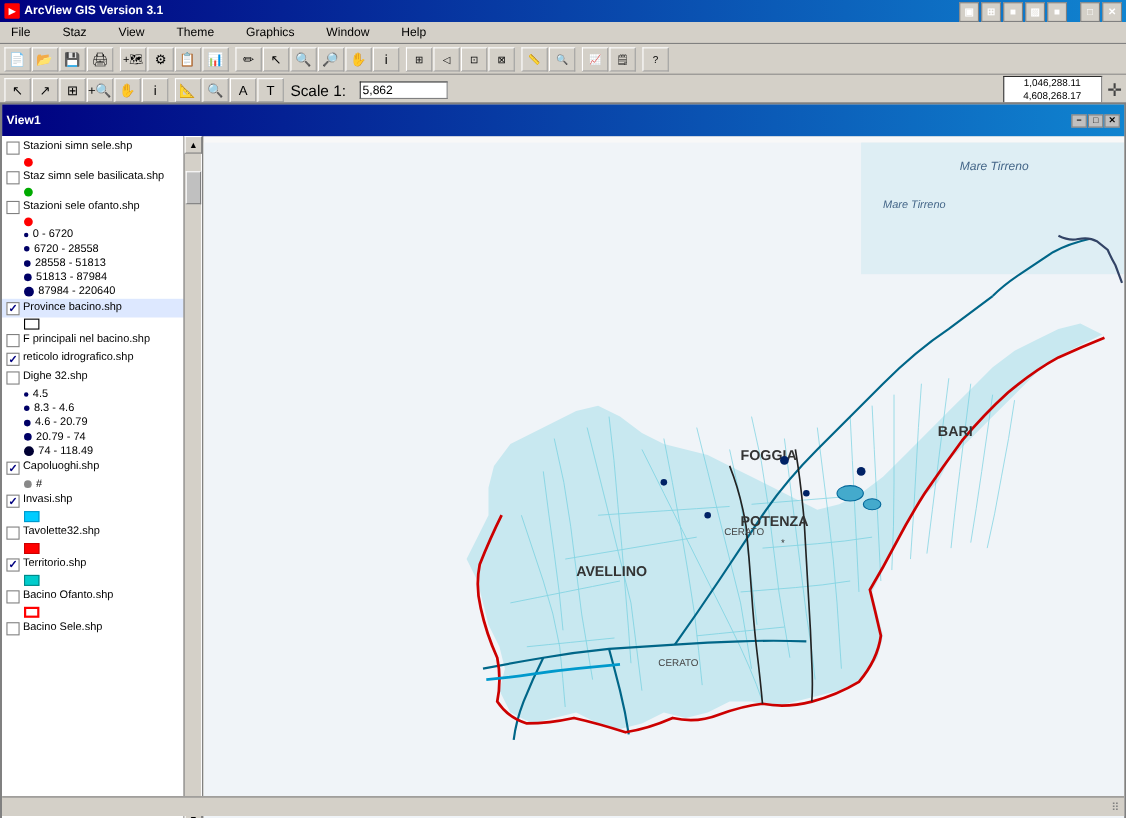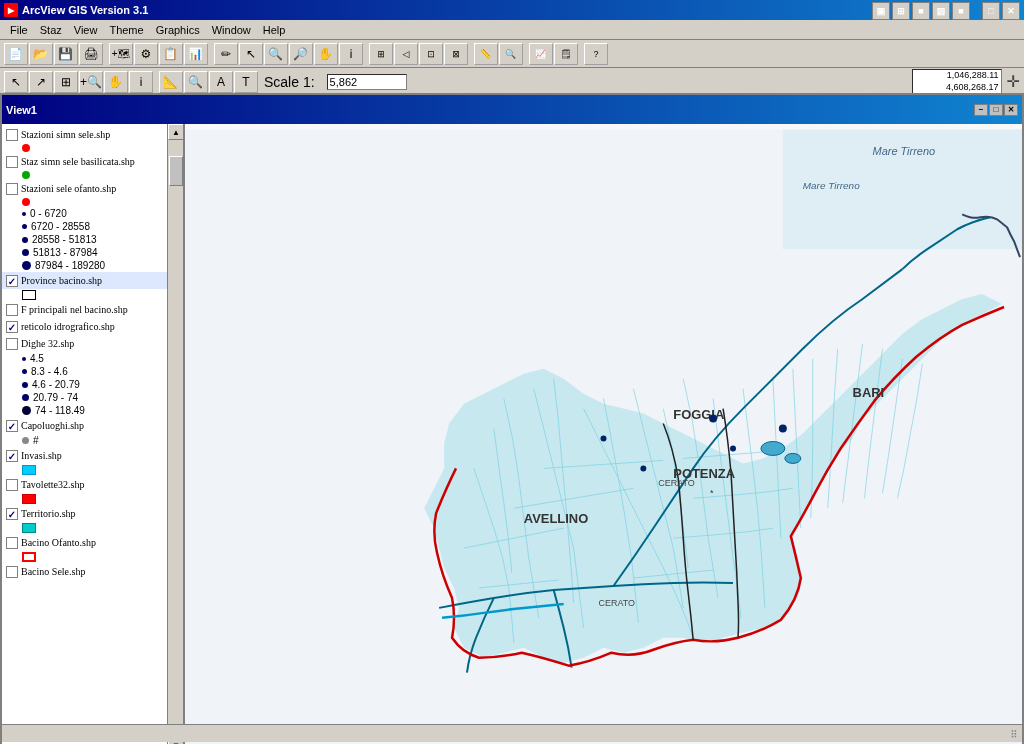--- a/index.html
+++ b/index.html
@@ -20,20 +20,21 @@
 
     
     .menu-bar {
       height: 20px;
       background: #d4d0c8;
       display: flex;
       align-items: center;
       padding: 0 4px;
       border-bottom: 1px solid #808080;
       font-size: 11px;
+      gap: 17px;
     }
     .menu-item { padding: 2px 6px; cursor: pointer; }
 
     
     .toolbar-row {
       height: 28px;
       background: #d4d0c8;
       display: flex;
       align-items: center;
       padding: 2px 4px;
@@ -52,21 +53,21 @@
     .tb-sep { width: 4px; }
     .scale-input {
       width: 80px; height: 16px;
       border: 1px inset #808080;
       background: white;
       font-size: 11px;
       padding: 0 2px;
     }
     .coords-box {
       font-size: 10px;
-      text-align: right;
+      text-align: center;
       line-height: 1.3;
       border: 1px inset #808080;
       background: white;
       padding: 0 2px;
       width: 90px;
     }
 
     
     .view-window {
       position: absolute;
@@ -102,25 +103,24 @@
       min-width: 183px;
       background: #ffffff;
       border-right: 2px solid #808080;
       overflow-y: auto;
       font-size: 10px;
       padding: 2px 0;
       position: relative;
     }
     .legend-item {
       display: flex;
-      align-items: center;
+      align-items: flex-start;
       padding: 2px 4px;
       cursor: pointer;
       min-height: 16px;
-      font-family: Liberation Serif, serif;
     }
     .legend-check {
       width: 12px; height: 12px;
       border: 1px solid #808080;
       background: white;
       margin-right: 3px;
       margin-top: 1px;
       flex-shrink: 0;
       display: flex; align-items: center; justify-content: center;
       font-size: 10px;
@@ -343,21 +343,21 @@
       <div class="legend-sub">
         <div class="dot" style="background:#000066;width:6px;height:6px;"></div>
         <span>28558 - 51813</span>
       </div>
       <div class="legend-sub">
         <div class="dot" style="background:#000066;width:7px;height:7px;"></div>
         <span>51813 - 87984</span>
       </div>
       <div class="legend-sub">
         <div class="dot" style="background:#000066;width:9px;height:9px;"></div>
-        <span>87984 - 189280</span>
+        <span>87984 - 220640</span>
       </div>
 
       <div class="legend-item" style="background:#dde8ff;">
         <div class="legend-check legend-checked">✓</div>
         <span class="legend-label">Province bacino.shp</span>
       </div>
       <div class="legend-sub">
         <div class="square-sym" style="background:white;border:1px solid #000;"></div>
       </div>
 

